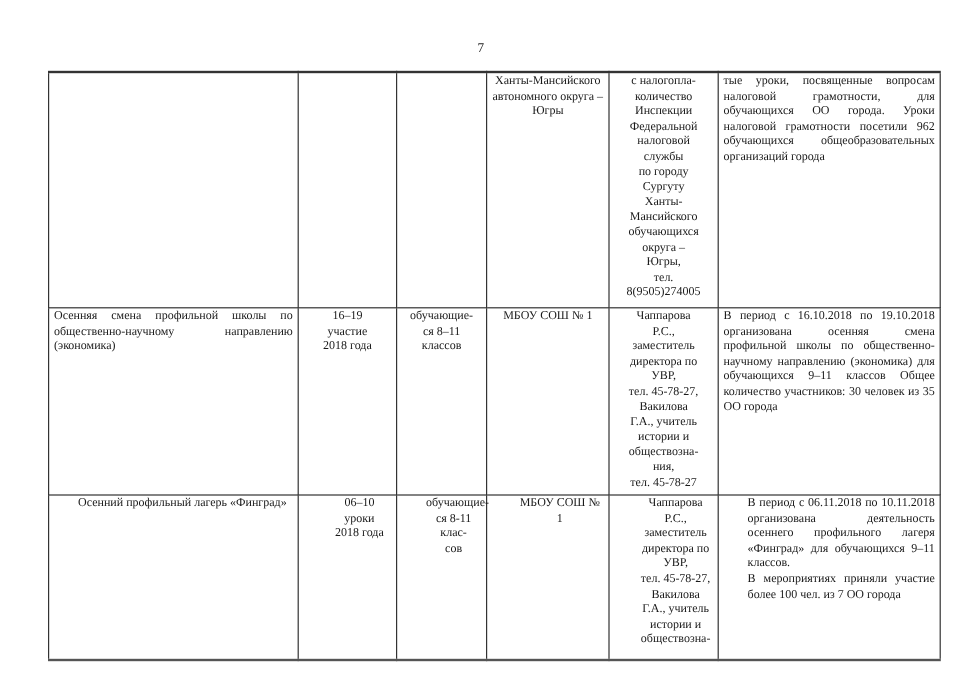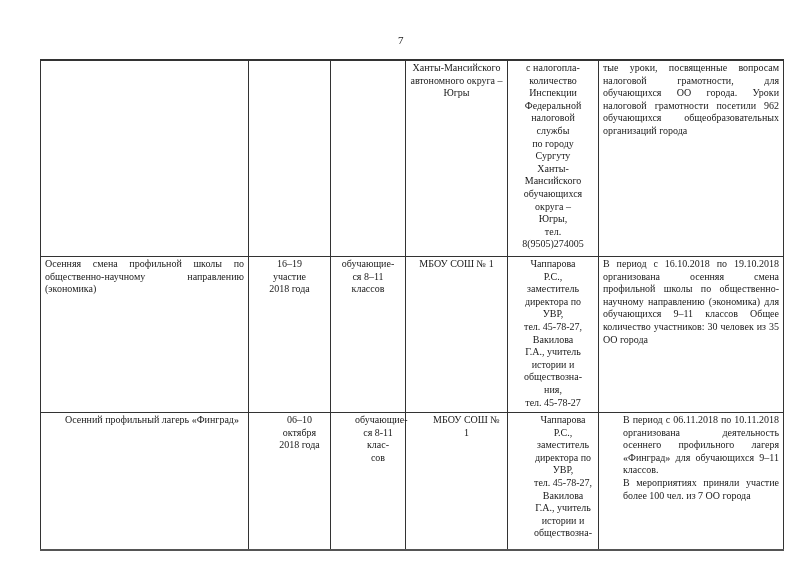--- a/index.html
+++ b/index.html
@@ -92,21 +92,21 @@
       <span class="line">ния,</span>
       <span class="line">тел. 45-78-27</span>
     </td>
     <td class="c6">В период с 16.10.2018 по 19.10.2018 организована осенняя смена профильной школы по общественно-научному направлению (экономика) для обучающихся 9–11 классов Общее количество участников: 30 человек из 35 ОО города</td>
   </tr>
 
   <tr class="r3">
     <td class="c1">Осенний профильный лагерь «Финград»</td>
     <td class="c2">
       <span class="line">06–10</span>
-      <span class="line">октября</span>
+      <span class="line">уроки</span>
       <span class="line">2018 года</span>
     </td>
     <td class="c3">
       <span class="line">обучающие-</span>
       <span class="line">ся 8-11 клас-</span>
       <span class="line">сов</span>
     </td>
     <td class="c4">
       <span class="line">МБОУ СОШ № 1</span>
     </td>

